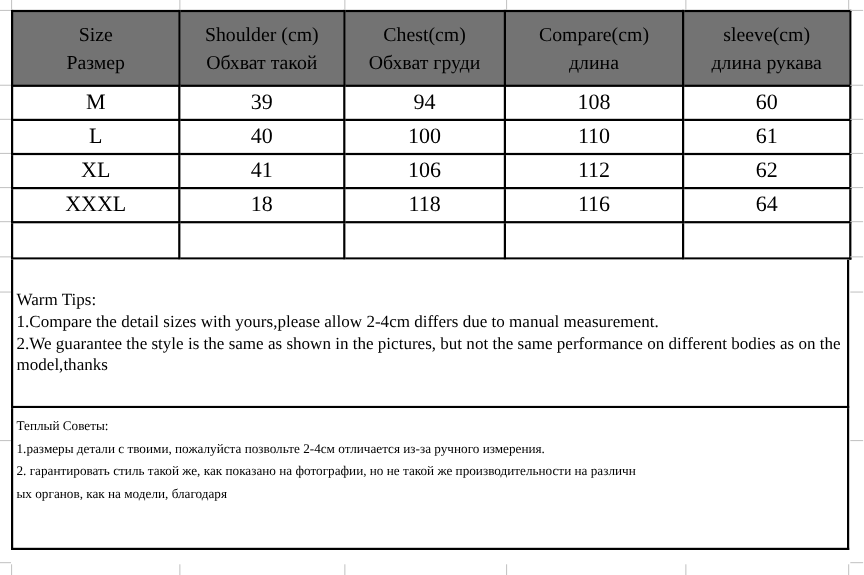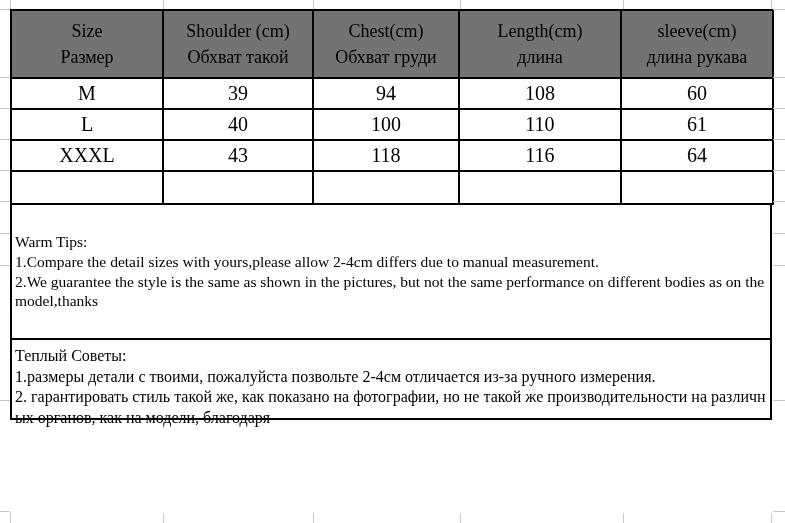--- a/index.html
+++ b/index.html
@@ -21,21 +21,21 @@
   .size-table tbody td{font-size:20px;}
   .tips{
     border:2px solid #000;border-top:none;box-sizing:border-box;
     padding:0 6px 0 3px;background:#ffffff;
   }
   .tips-en{
     height:135px;display:flex;flex-direction:column;justify-content:center;
     font-size:15.5px;line-height:19.6px;
   }
   .tips-ru{
-    height:80px;padding-top:6px;font-size:16px;line-height:20.5px;
+    height:129px;padding-top:6px;font-size:12px;line-height:20.5px;
   }
   .tips div{white-space:nowrap;}
   .tick{position:absolute;background:#c6c6c6;}
 </style>
 </head>
 <body>
 
 <div class="screen">
   <div class="inner">
 
@@ -55,21 +55,21 @@
           </th>
           <th>
             <div class="hdr-line">Shoulder (cm)</div>
             <div class="hdr-line">Обхват такой</div>
           </th>
           <th>
             <div class="hdr-line">Chest(cm)</div>
             <div class="hdr-line">Обхват груди</div>
           </th>
           <th>
-            <div class="hdr-line">Length(cm)</div>
+            <div class="hdr-line">Compare(cm)</div>
             <div class="hdr-line">длина</div>
           </th>
           <th>
             <div class="hdr-line">sleeve(cm)</div>
             <div class="hdr-line">длина рукава</div>
           </th>
         </tr>
       </thead>
       <tbody>
         <tr>
@@ -80,22 +80,29 @@
           <td>60</td>
         </tr>
         <tr>
           <td>L</td>
           <td>40</td>
           <td>100</td>
           <td>110</td>
           <td>61</td>
         </tr>
         <tr>
+          <td>XL</td>
+          <td>41</td>
+          <td>106</td>
+          <td>112</td>
+          <td>62</td>
+        </tr>
+        <tr>
           <td>XXXL</td>
-          <td>43</td>
+          <td>18</td>
           <td>118</td>
           <td>116</td>
           <td>64</td>
         </tr>
         <tr class="empty-row">
           <td></td>
           <td></td>
           <td></td>
           <td></td>
           <td></td>

